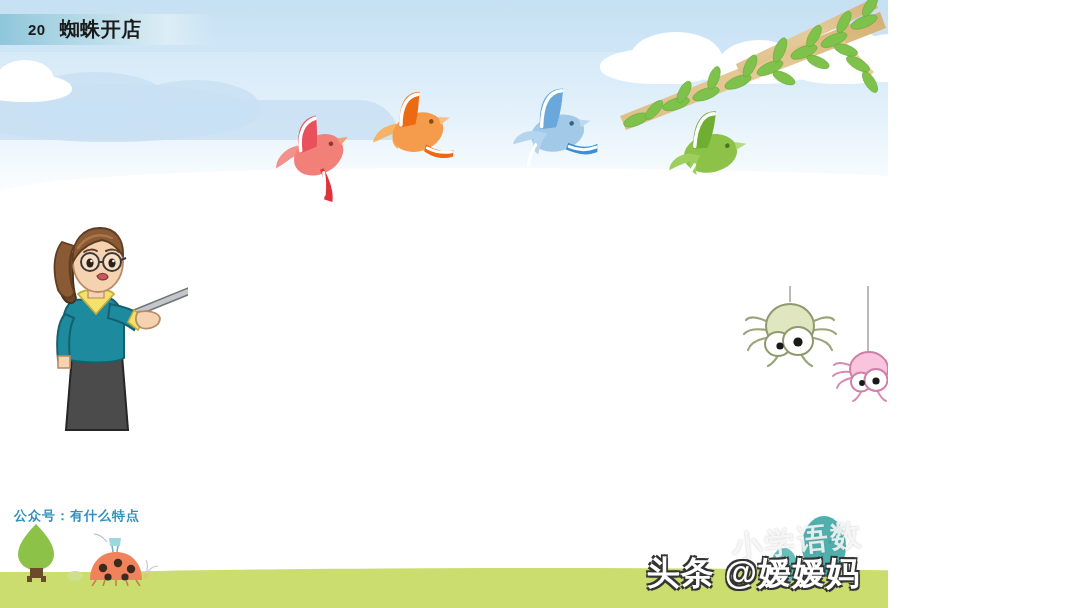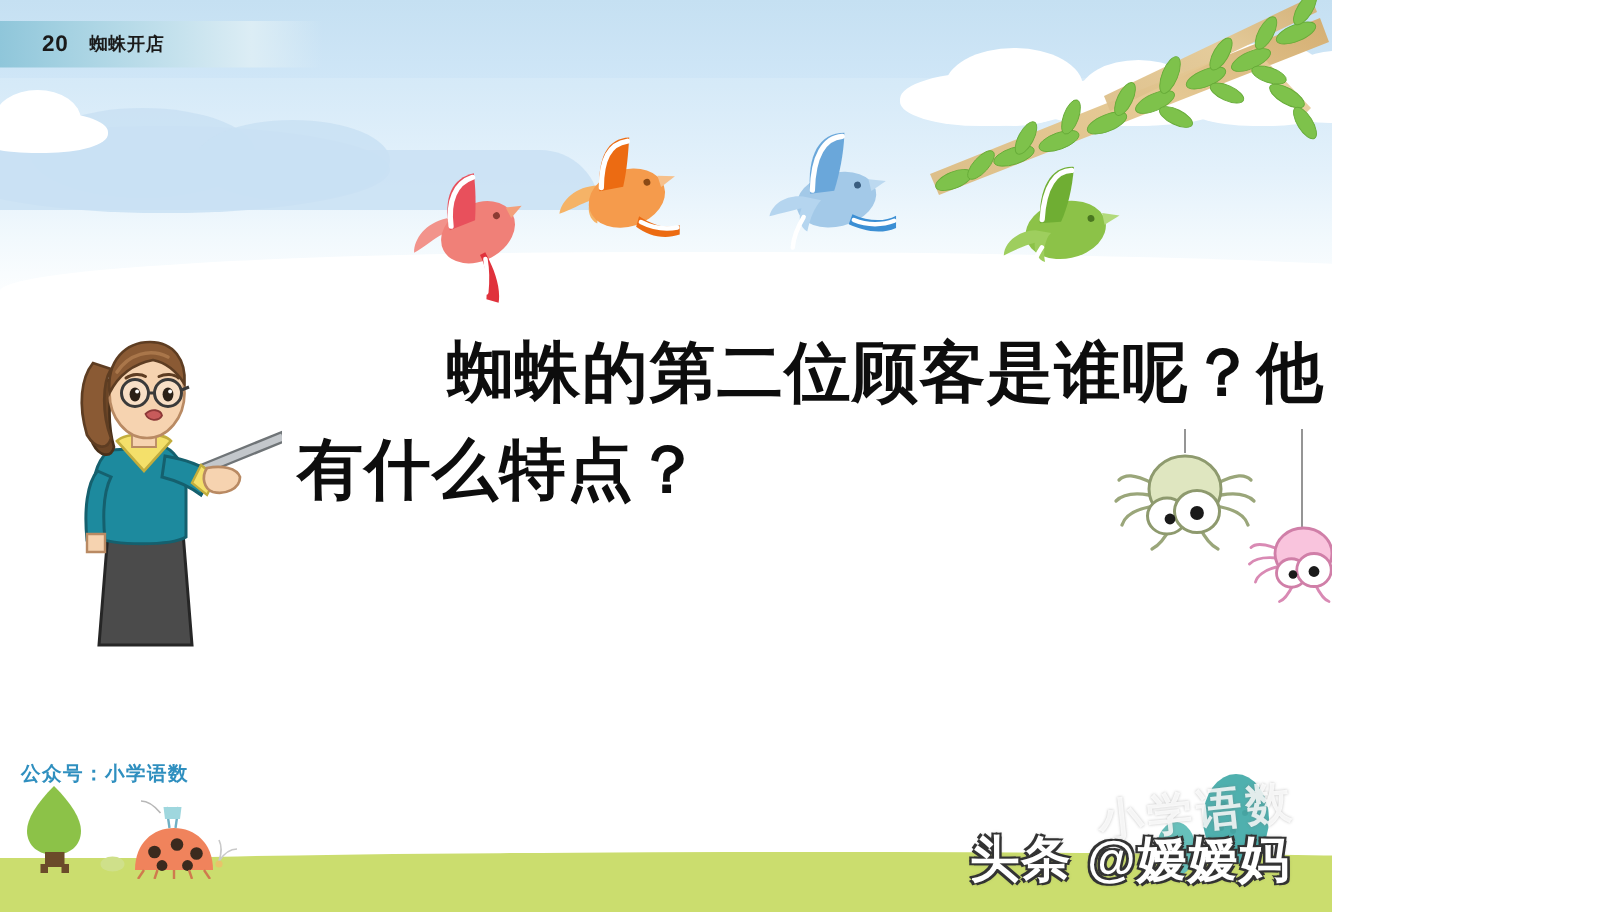--- a/index.html
+++ b/index.html
@@ -81,21 +81,21 @@
     align-items: center;
     gap: 14px;
     padding-left: 28px;
     box-sizing: border-box;
     font-weight: bold;
     font-size: 15px;
     color: #1a1a1a;
     letter-spacing: .5px;
   }
   .header-num { font-size: 15px; font-weight: bold; }
-  .header-title { font-size: 12px; font-weight: bold; text-align: center; }
+  .header-title { font-size: 20px; font-weight: bold; text-align: center; }
 
   
   .branch-wrap {
     position: absolute;
     right: 0; top: -6px;
     width: 270px;
     height: 140px;
   }
 
   
@@ -378,24 +378,20 @@
 
       <path d="M66 34 C70 31 76 31 79 33" fill="none" stroke="#5e3d22" stroke-width="2" stroke-linecap="round"></path>
       <path d="M88 33 C92 31 98 31 101 34" fill="none" stroke="#5e3d22" stroke-width="2" stroke-linecap="round"></path>
 
       <path d="M79 58 C83 54 89 55 90 59 C88 63 81 63 79 58 Z" fill="#c75b5b" stroke="#8c3838" stroke-width="1.2"></path>
 
       <path d="M52 212 L108 212 L108 218 L52 218 Z" fill="#4b4b4b" opacity=".0"></path>
     </svg>
   </div>
 
-  <div class="main-text">
-    <span class="l1">蜘蛛的第二位顾客是谁呢？他</span>
-    <span class="l2">有什么特点？</span>
-  </div>
 
   <div class="spiders">
     <svg width="225" height="125" viewBox="0 0 225 125">
 
       <line x1="50" y1="0" x2="50" y2="16" stroke="#8a8a8a" stroke-width="1.2"></line>
       <line x1="128" y1="0" x2="128" y2="68" stroke="#8a8a8a" stroke-width="1.2"></line>
       <line x1="180" y1="0" x2="180" y2="40" stroke="#8a8a8a" stroke-width="1.2"></line>
 
       <g>
         <g stroke="#9aa67a" stroke-width="2.2" fill="none" stroke-linecap="round">
@@ -446,21 +442,21 @@
         </g>
         <ellipse cx="181" cy="55" rx="16" ry="14" fill="#f7e5a8" stroke="#c8b263" stroke-width="1.7"></ellipse>
         <ellipse cx="174" cy="66" rx="8.5" ry="8" fill="#ffffff" stroke="#c8b263" stroke-width="1.7"></ellipse>
         <ellipse cx="187" cy="64" rx="9.5" ry="9" fill="#ffffff" stroke="#c8b263" stroke-width="1.7"></ellipse>
         <circle cx="175" cy="67" r="2.4" fill="#1a1a1a"></circle>
         <circle cx="187" cy="65" r="3" fill="#1a1a1a"></circle>
       </g>
     </svg>
   </div>
 
-  <div class="wechat-tag">公众号：小学语数</div>
+  <div class="wechat-tag">公众号：有什么特点</div>
 
   <div class="grass-top"></div>
   <div class="grass"></div>
 
   <div class="bl-scene">
     <svg width="200" height="68" viewBox="0 0 200 68">
 
       <g>
         <path d="M28 6 C40 18 46 28 46 36 C46 46 38 52 28 52 C18 52 10 46 10 36 C10 28 16 18 28 6 Z" fill="#8cc248"></path>
         <rect x="22" y="50" width="13" height="10" fill="#6b4b2a"></rect>

